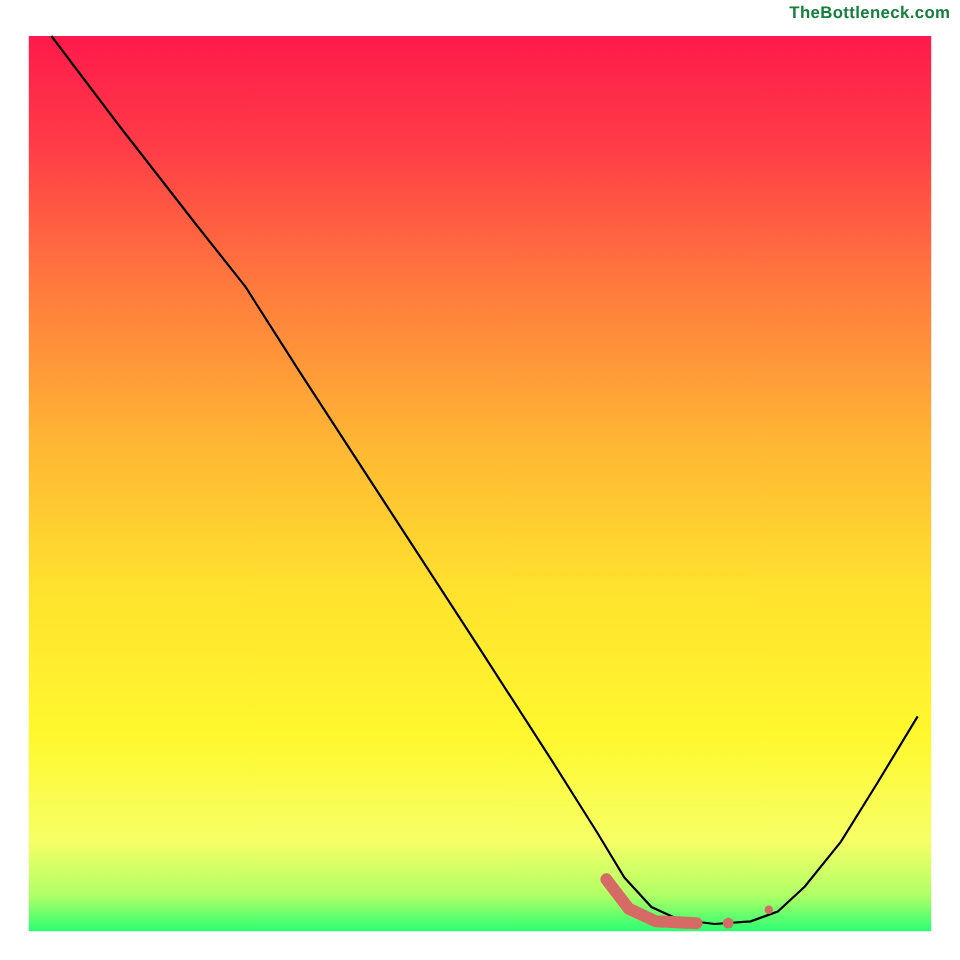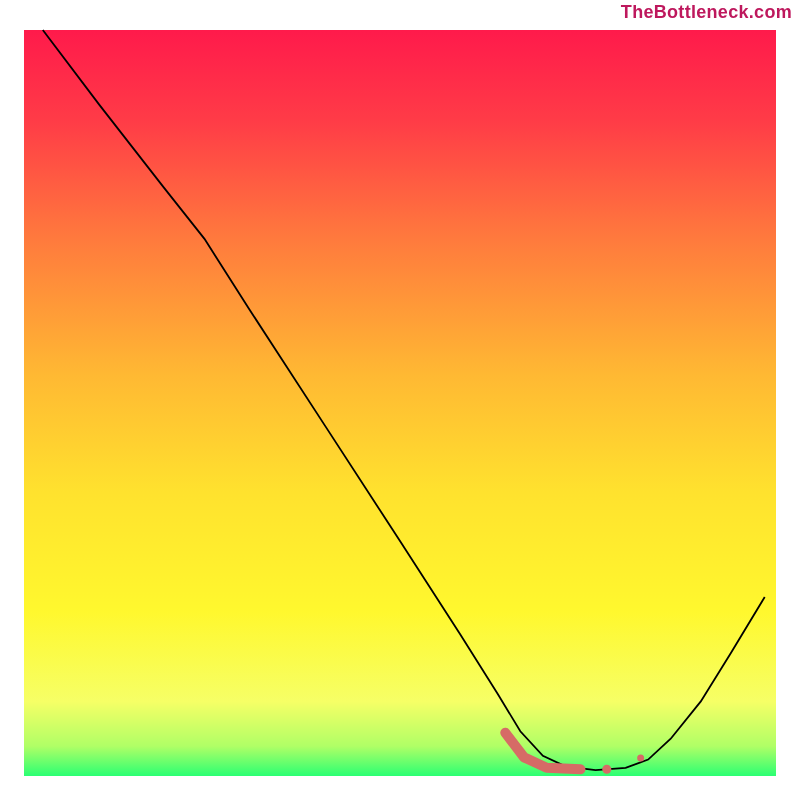--- a/index.html
+++ b/index.html
@@ -12,23 +12,23 @@
   }
   .container {
     position: relative;
     width: 800px;
     height: 800px;
   }
   .watermark {
     position: absolute;
     top: 2px;
     right: 8px;
-    font-size: 18px;
+    font-size: 14px;
     font-weight: 600;
-    color: #be185d;
+    color: #15803d;
     letter-spacing: 0.3px;
     z-index: 3;
   }
   svg.plot {
     position: absolute;
     top: 0;
     left: 0;
   }
 </style>
 </head>

